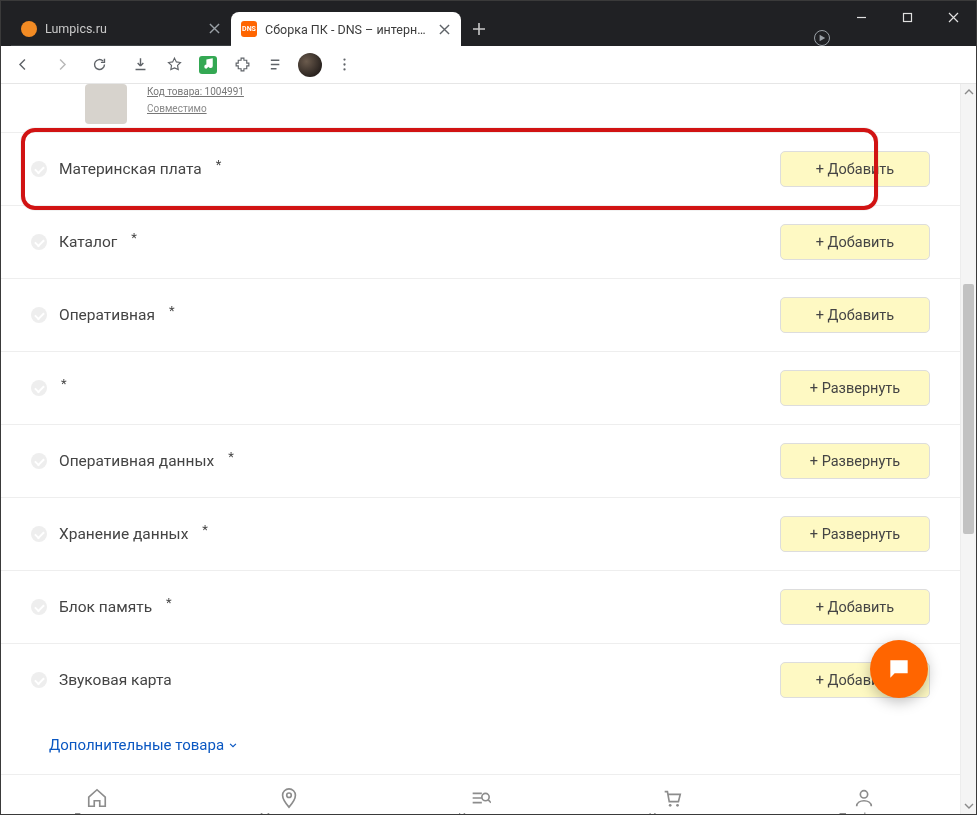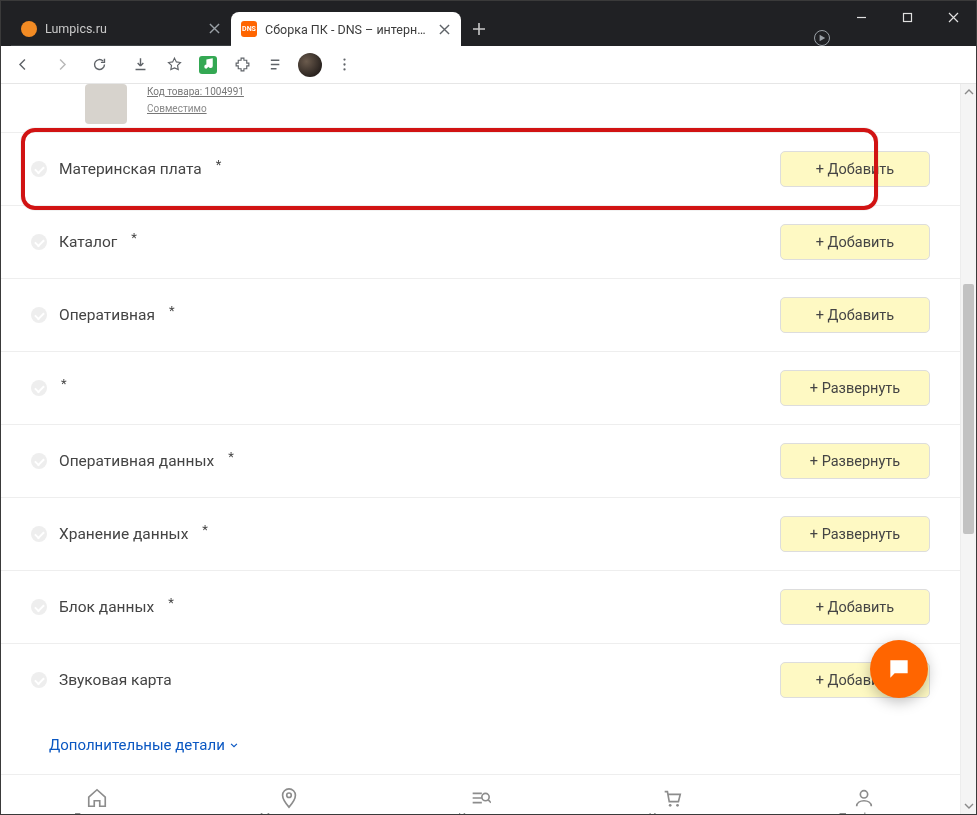--- a/index.html
+++ b/index.html
@@ -249,36 +249,36 @@
             <div class="cat-left">
               <span class="bullet"></span>
               <span>Хранение данных</span>
               <span class="star">*</span>
             </div>
             <button class="add-btn">+ Развернуть</button>
           </div>
           <div class="cat-row">
             <div class="cat-left">
               <span class="bullet"></span>
-              <span>Блок данных</span>
+              <span>Блок память</span>
               <span class="star">*</span>
             </div>
             <button class="add-btn">+ Добавить</button>
           </div>
           <div class="cat-row">
             <div class="cat-left">
               <span class="bullet"></span>
               <span>Звуковая карта</span>
             </div>
             <button class="add-btn">+ Добавить</button>
           </div>
         </div>
 
       <div class="extra-link">
-        <span>Дополнительные детали</span>
+        <span>Дополнительные товара</span>
         <svg viewBox="0 0 24 24">
             <path d="M7 10l5 5 5-5" fill="none" stroke="#0a57c2" stroke-width="2"></path>
           </svg>
       </div>
 
       <div class="bottom-nav" id="bottom-nav">
           <div class="bn-item">
             <svg viewBox="0 0 24 24">
               <path d="M3 11l9-8 9 8v10h-6v-6h-6v6H3z" fill="none" stroke="currentColor" stroke-width="1.8"></path>
             </svg>

